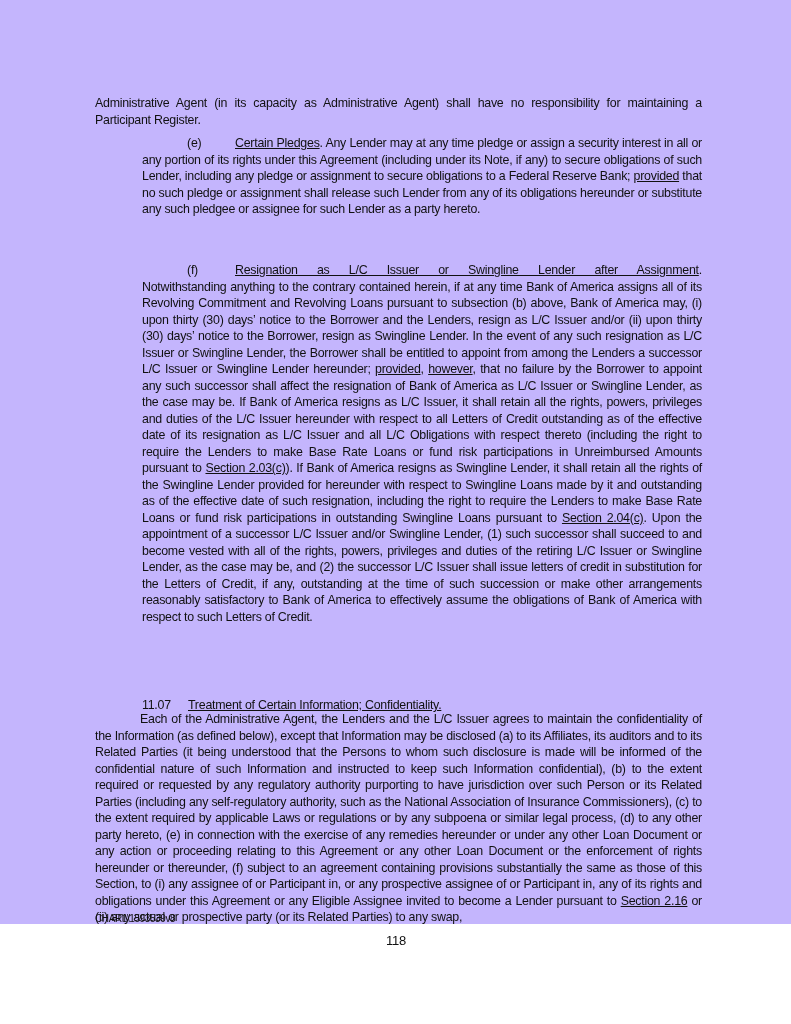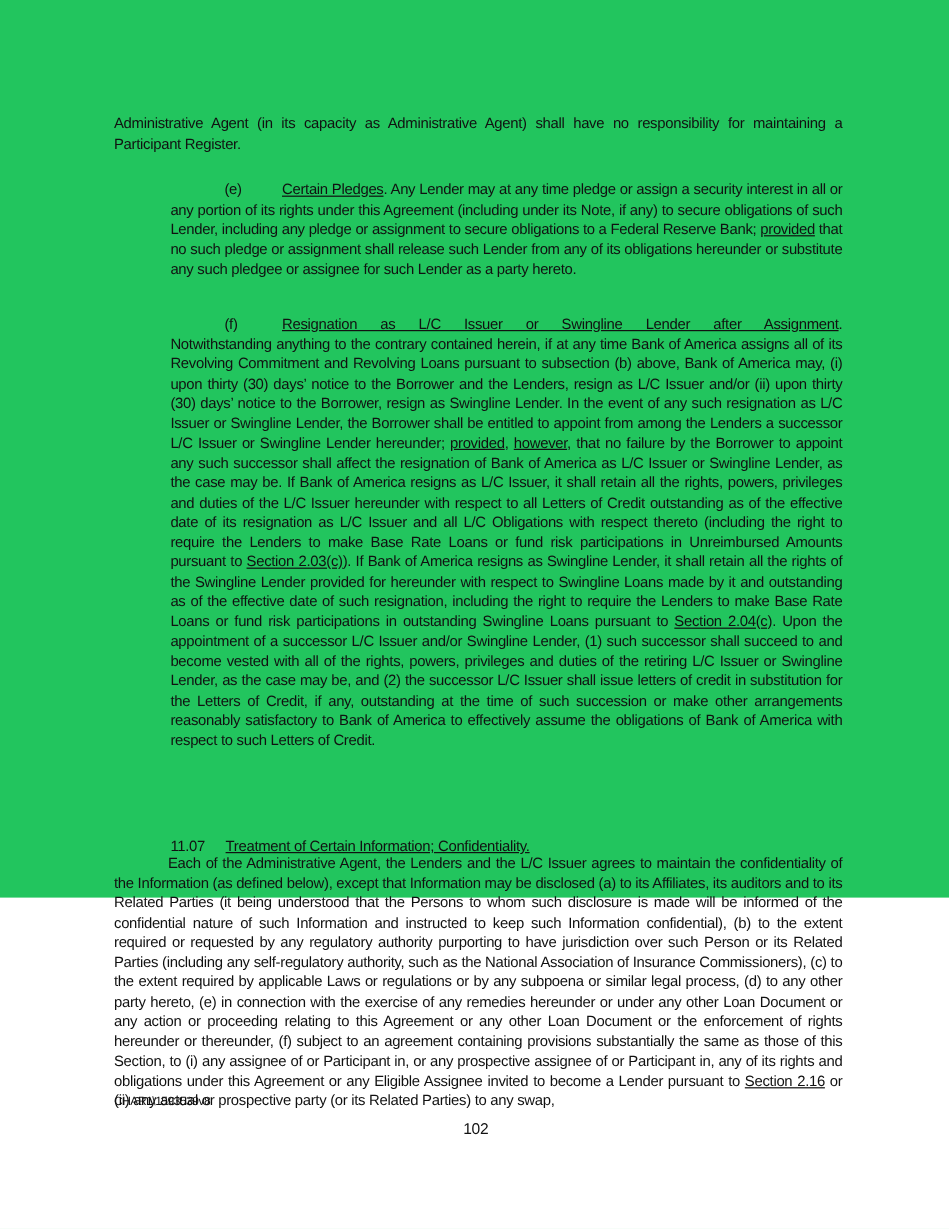--- a/index.html
+++ b/index.html
@@ -1,19 +1,19 @@
 <!DOCTYPE html>
 <html><head>
   <meta charset="utf-8">
   <style>
     html, body { margin: 0; padding: 0; background: #ffffff; }
     body { width: 791px; height: 1024px; position: relative; overflow: hidden; }
     .page {
-      position: absolute; left: 0; top: 0; width: 791px; height: 748px;
-      background: #22c55e; color: #111111;
+      position: absolute; left: 0; top: 0; width: 791px; height: 924px;
+      background: #c4b5fd; color: #111111;
       font-family: "Liberation Sans", sans-serif;
       font-size: 12.4px; line-height: 16.5px;
       letter-spacing: -0.25px;
       text-decoration: underline;
     }
     .para { position: absolute; text-align: justify; margin: 0; }
     .full { left: 95px; width: 607px; }
     .indented { left: 142px; width: 560px; }
     .first-indent { text-indent: 45px; }
     .u { text-decoration: underline; }
@@ -25,32 +25,32 @@
   </style>
 </head>
 <body>
 
 <div class="page">
 
   <p class="para full" style="top:95px;">
     <span>Administrative Agent (in its capacity as Administrative Agent) shall have no responsibility for maintaining a Participant Register.</span>
   </p>
 
-  <p class="para indented first-indent" style="top:150px;">
+  <p class="para indented first-indent" style="top:135px;">
     <span class="label">(e)</span><span class="u">Certain Pledges</span><span>.  Any Lender may at any time pledge or assign a security interest in all or any portion of its rights under this Agreement (including under its Note, if any) to secure obligations of such Lender, including any pledge or assignment to secure obligations to a Federal Reserve Bank; </span><span class="u">provided</span><span> that no such pledge or assignment shall release such Lender from any of its obligations hereunder or substitute any such pledgee or assignee for such Lender as a party hereto.</span>
   </p>
 
   <p class="para indented first-indent" style="top:250px;margin-top:12px;">
     <span class="label">(f)</span><span class="u" style="word-spacing:16px;">Resignation as L/C Issuer or Swingline Lender after Assignment</span><span>. Notwithstanding anything to the contrary contained herein, if at any time Bank of America assigns all of its Revolving Commitment and Revolving Loans pursuant to subsection (b) above, Bank of America may, (i) upon thirty (30) days’ notice to the Borrower and the Lenders, resign as L/C Issuer and/or (ii) upon thirty (30) days’ notice to the Borrower, resign as Swingline Lender. In the event of any such resignation as L/C Issuer or Swingline Lender, the Borrower shall be entitled to appoint from among the Lenders a successor L/C Issuer or Swingline Lender hereunder; </span><span class="u">provided</span><span>, </span><span class="u">however</span><span>, that no failure by the Borrower to appoint any such successor shall affect the resignation of Bank of America as L/C Issuer or Swingline Lender, as the case may be. If Bank of America resigns as L/C Issuer, it shall retain all the rights, powers, privileges and duties of the L/C Issuer hereunder with respect to all Letters of Credit outstanding as of the effective date of its resignation as L/C Issuer and all L/C Obligations with respect thereto (including the right to require the Lenders to make Base Rate Loans or fund risk participations in Unreimbursed Amounts pursuant to </span><span class="u">Section 2.03(c)</span><span>).  If Bank of America resigns as Swingline Lender, it shall retain all the rights of the Swingline Lender provided for hereunder with respect to Swingline Loans made by it and outstanding as of the effective date of such resignation, including the right to require the Lenders to make Base Rate Loans or fund risk participations in outstanding Swingline Loans pursuant to </span><span class="u">Section 2.04(c)</span><span>.  Upon the appointment of a successor L/C Issuer and/or Swingline Lender, (1) such successor shall succeed to and become vested with all of the rights, powers, privileges and duties of the retiring L/C Issuer or Swingline Lender, as the case may be, and (2) the successor L/C Issuer shall issue letters of credit in substitution for the Letters of Credit, if any, outstanding at the time of such succession or make other arrangements reasonably satisfactory to Bank of America to effectively assume the obligations of Bank of America with respect to such Letters of Credit.</span>
   </p>
 
   <p class="heading">
     <span class="num">11.07</span><span class="u">Treatment of Certain Information; Confidentiality.</span>
   </p>
 
   <p class="para full first-indent" style="top:673px;margin-top:38px;">
     <span>Each of the Administrative Agent, the Lenders and the L/C Issuer agrees to maintain the confidentiality of the Information (as defined below), except that Information may be disclosed (a) to its Affiliates, its auditors and to its Related Parties (it being understood that the Persons to whom such disclosure is made will be informed of the confidential nature of such Information and instructed to keep such Information confidential), (b) to the extent required or requested by any regulatory authority purporting to have jurisdiction over such Person or its Related Parties (including any self-regulatory authority, such as the National Association of Insurance Commissioners), (c) to the extent required by applicable Laws or regulations or by any subpoena or similar legal process, (d) to any other party hereto, (e) in connection with the exercise of any remedies hereunder or under any other Loan Document or any action or proceeding relating to this Agreement or any other Loan Document or the enforcement of rights hereunder or thereunder, (f) subject to an agreement containing provisions substantially the same as those of this Section, to (i) any assignee of or Participant in, or any prospective assignee of or Participant in, any of its rights and obligations under this Agreement or any Eligible Assignee invited to become a Lender pursuant to </span><span class="u">Section 2.16</span><span> or (ii) any actual or prospective party (or its Related Parties) to any swap,</span>
   </p>
 
-  <div class="pageno">102</div>
+  <div class="pageno">118</div>
   <div class="docid">CHAR1\1593539v8</div>
 
 </div>
 
 </body></html>

